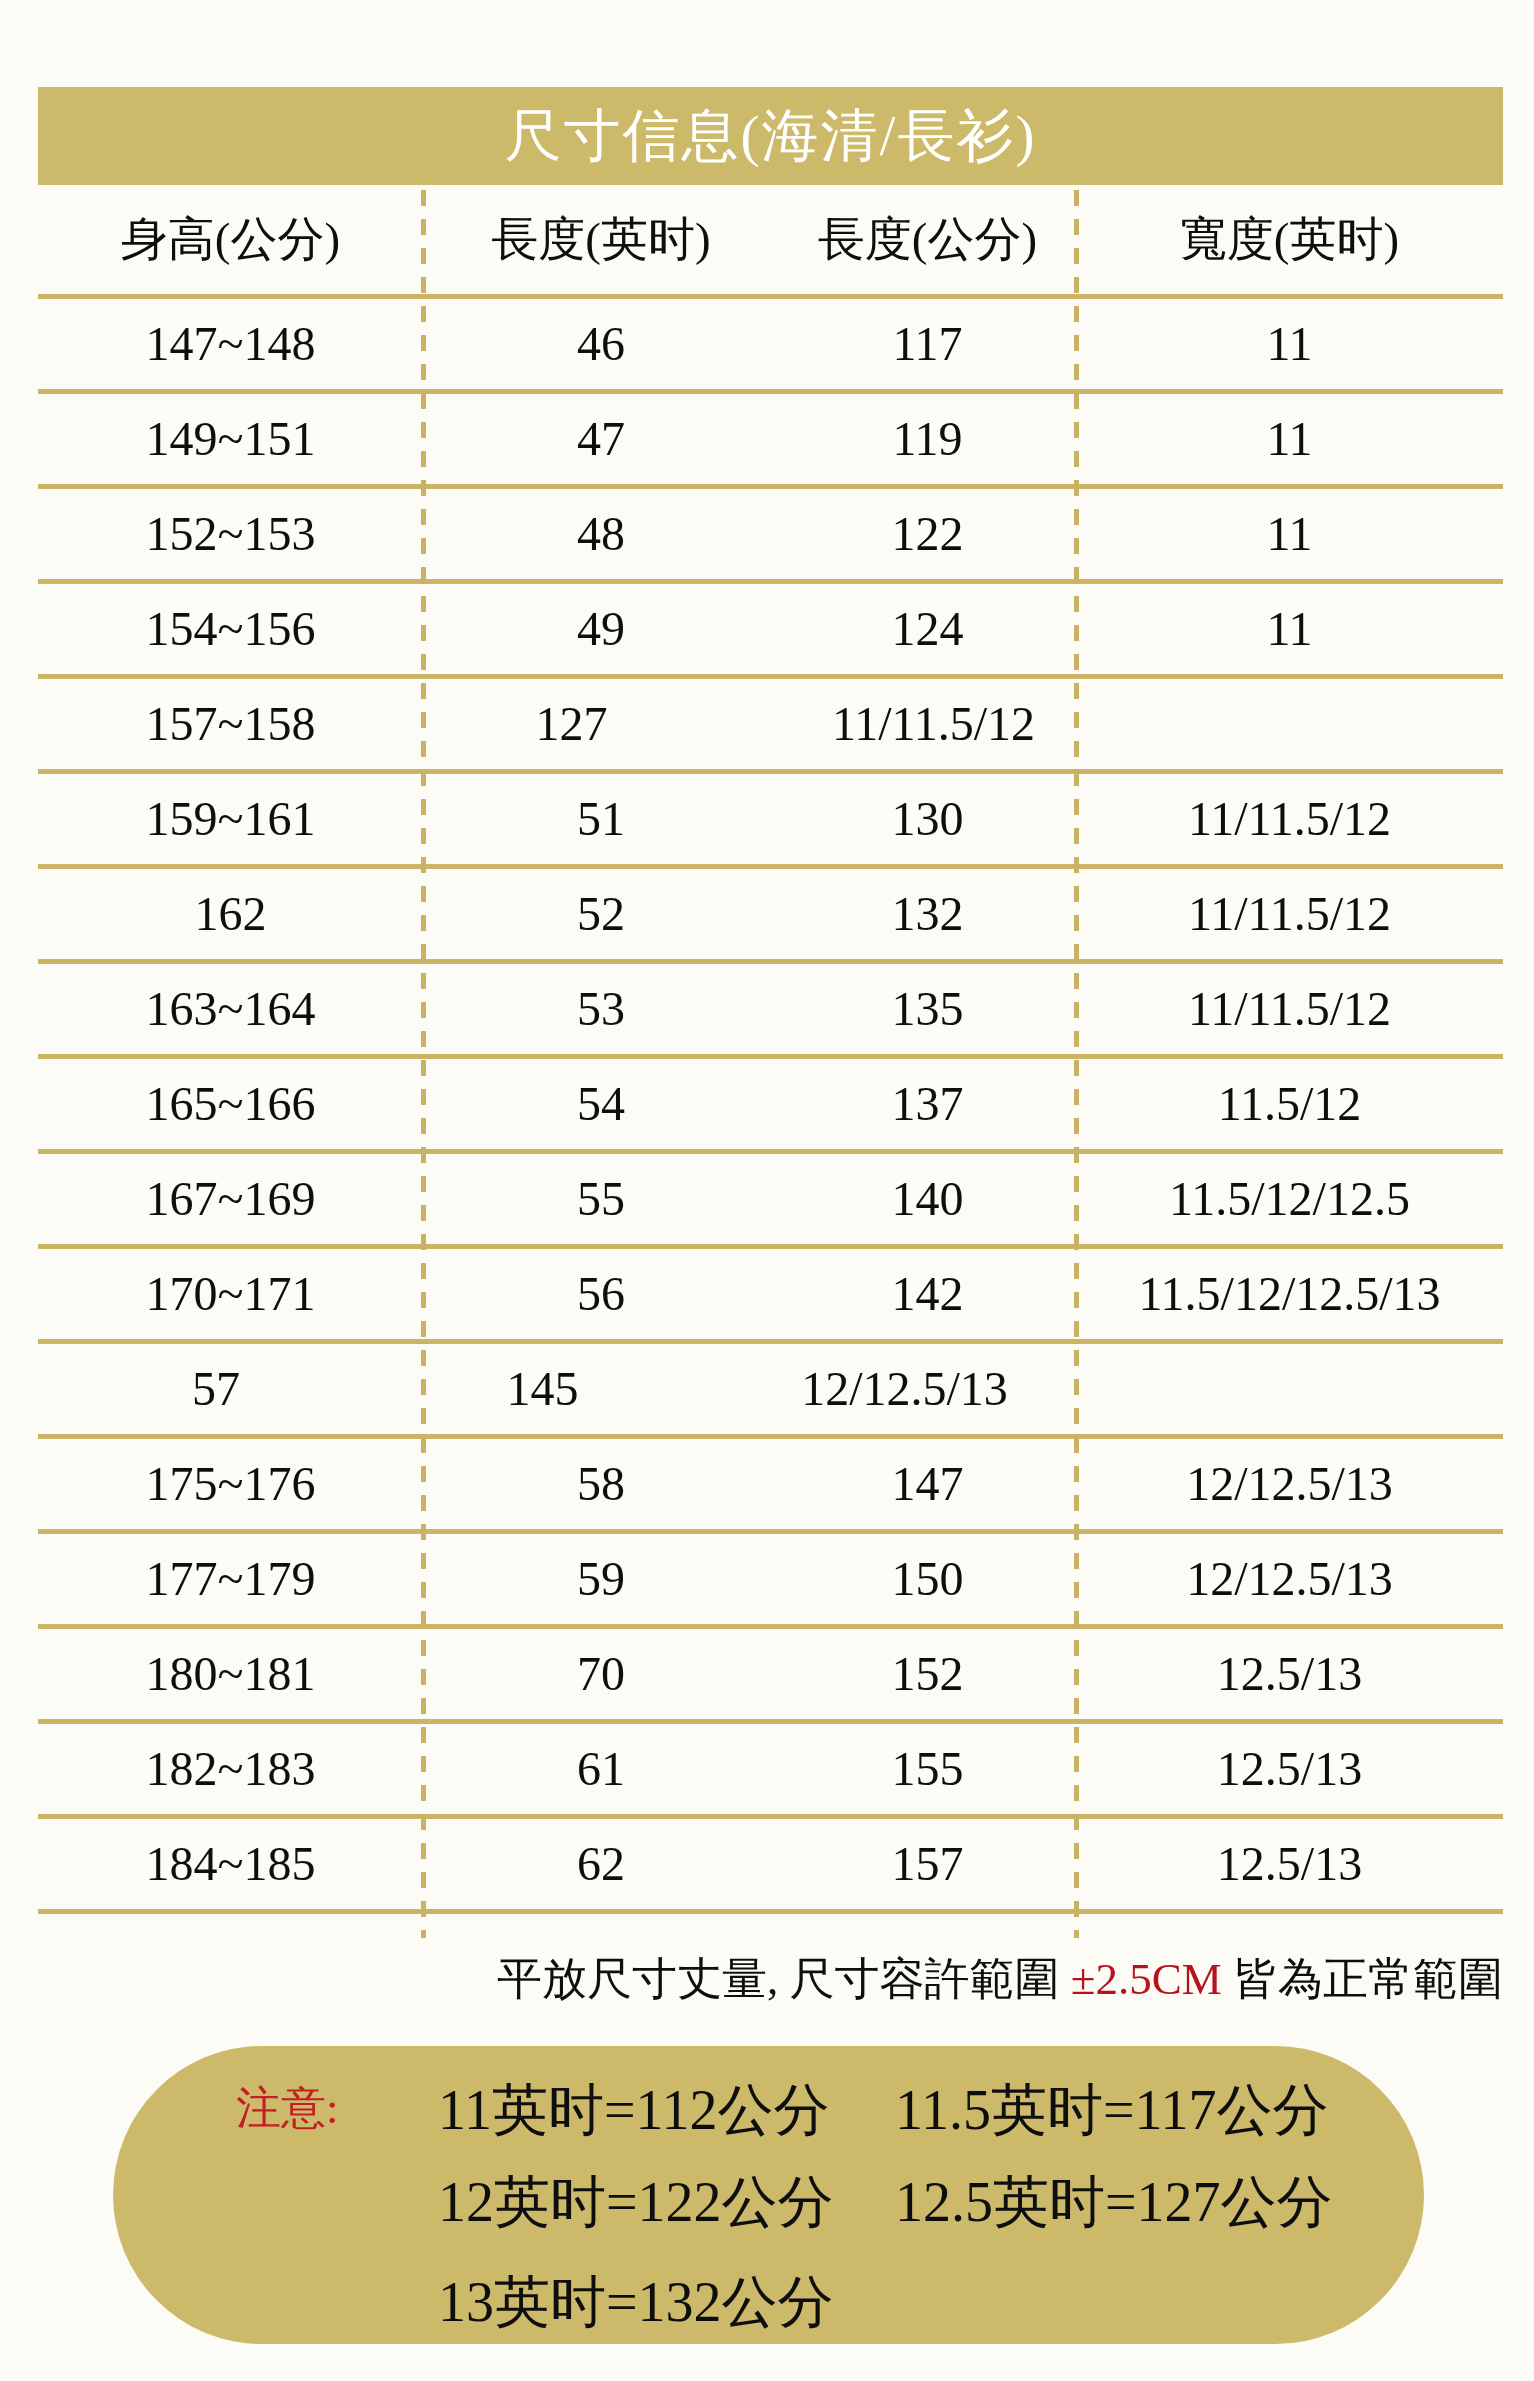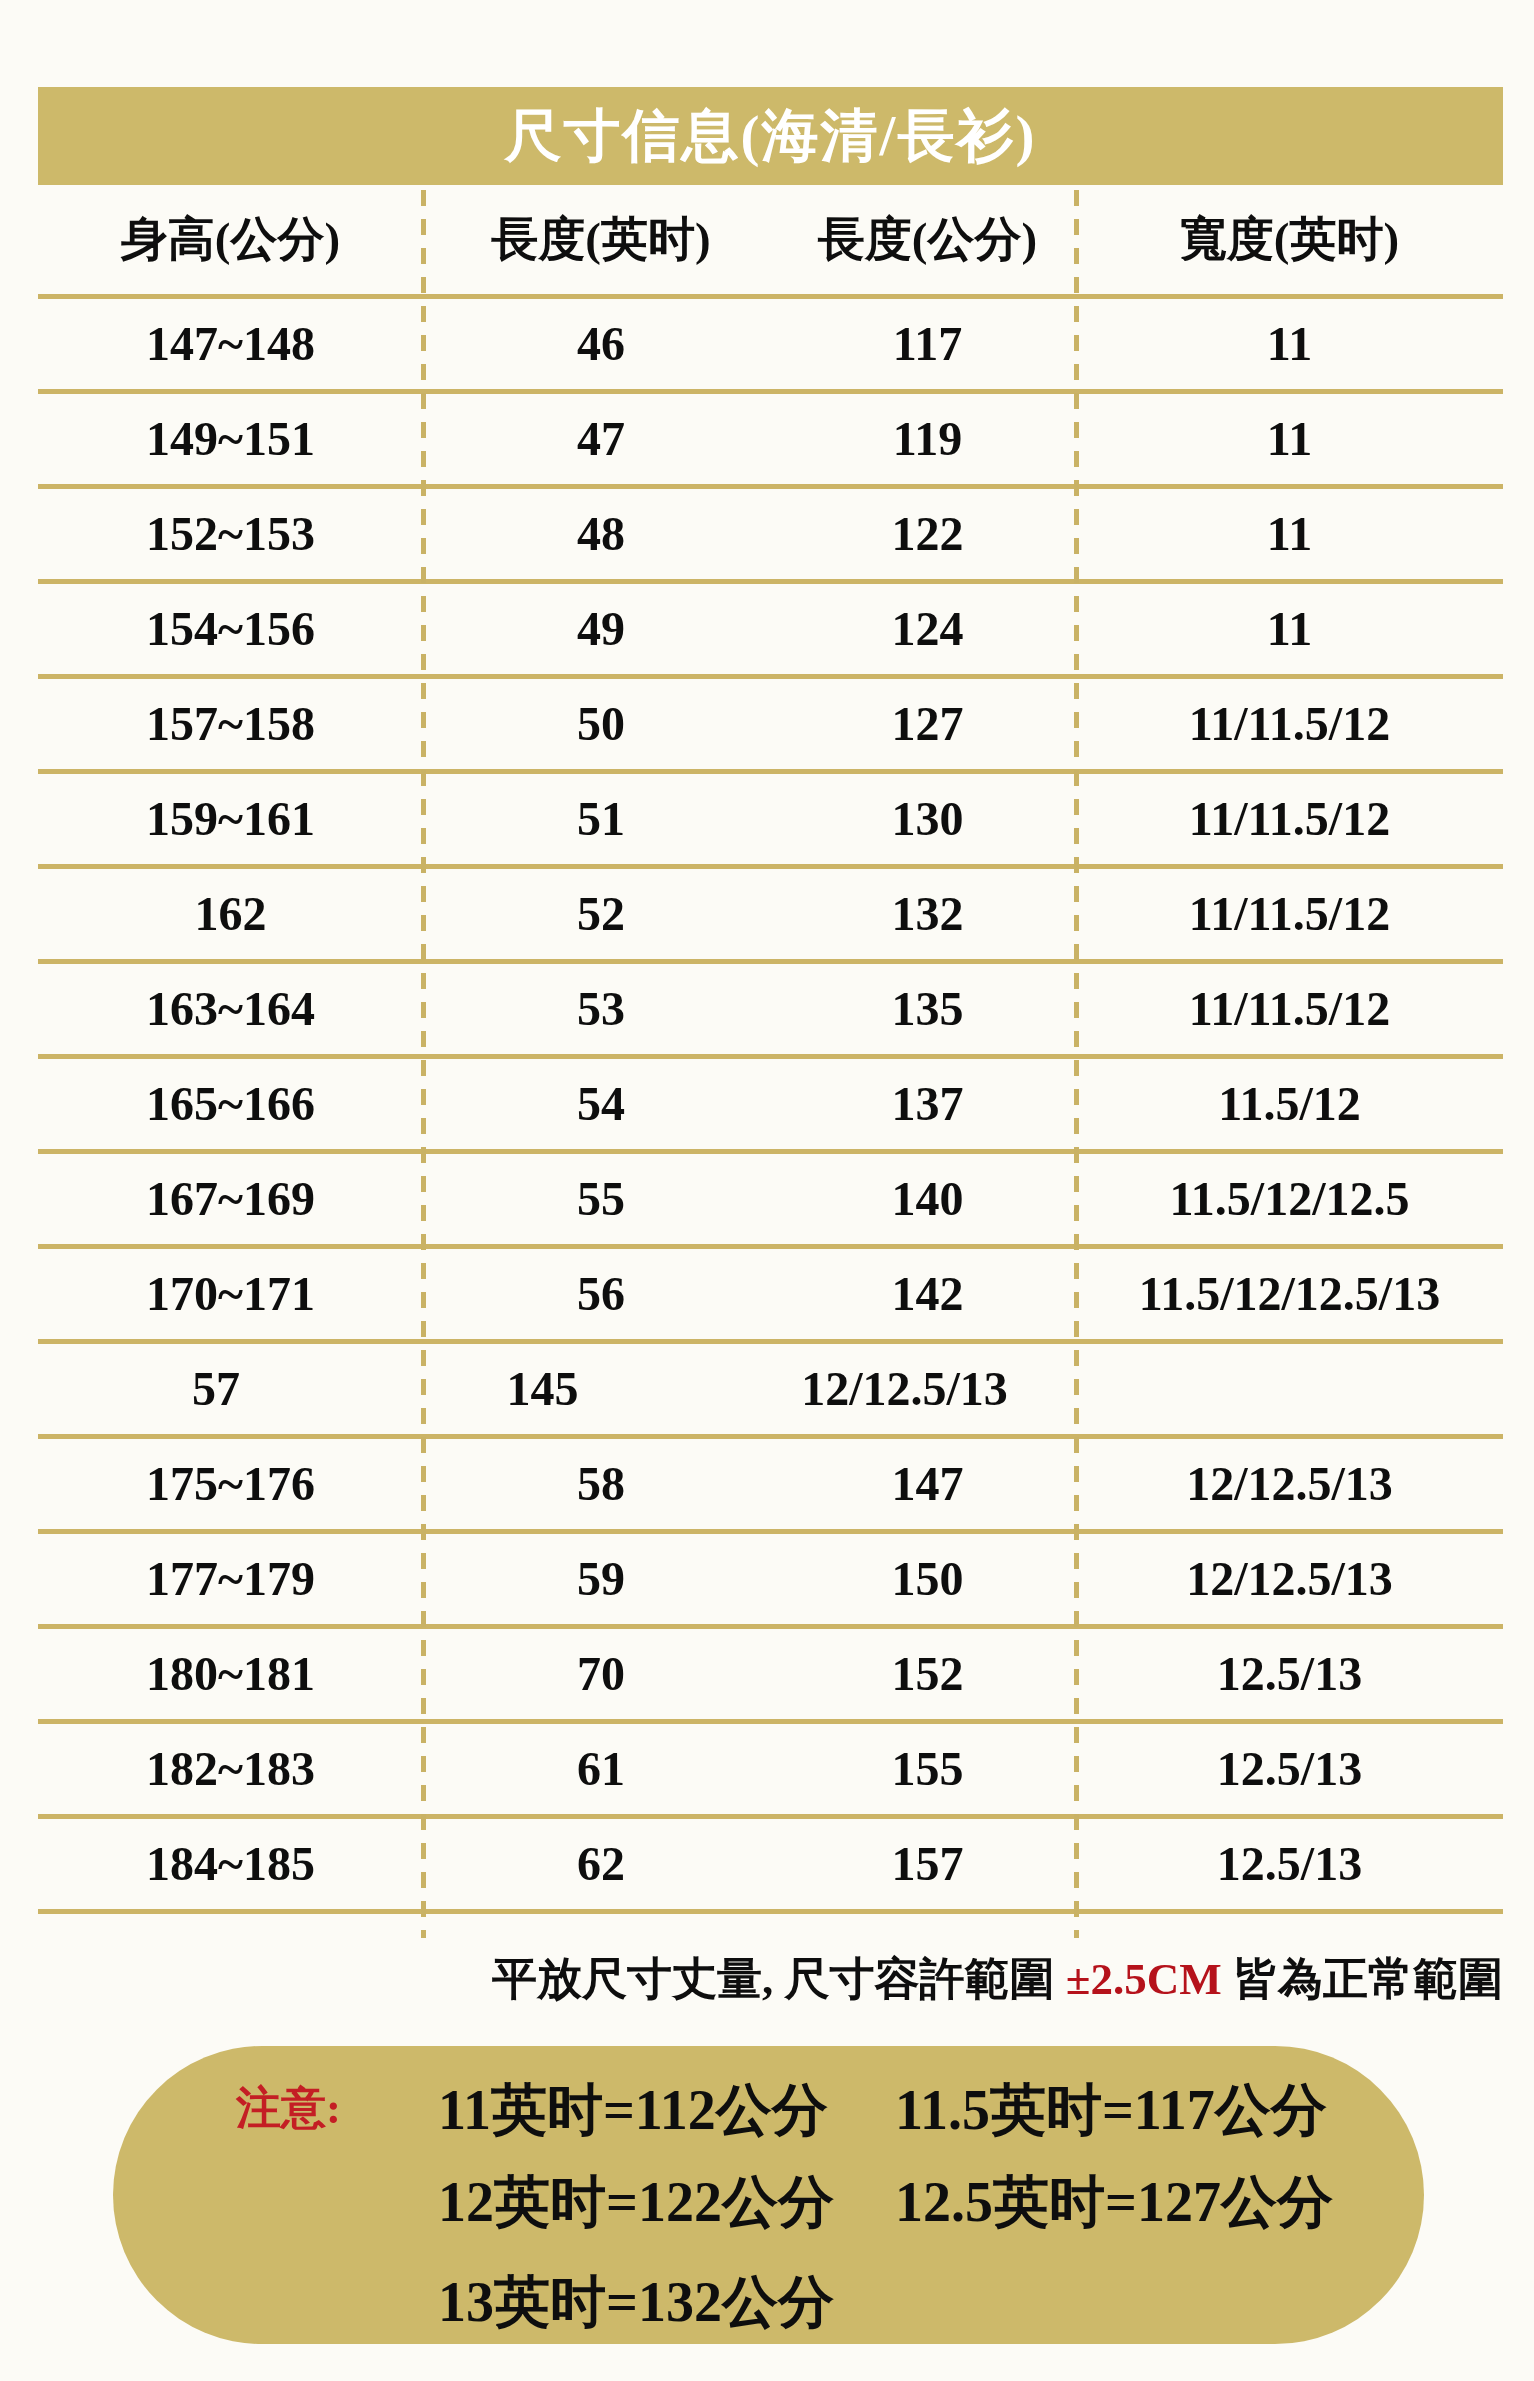--- a/index.html
+++ b/index.html
@@ -2,21 +2,21 @@
 <html><head>
 <meta charset="utf-8">
 <style>
   html,body{margin:0;padding:0;}
   .page{
     position:relative;
     width:1535px;
     height:2381px;
     background:#fcfbf6;
     font-family:"Liberation Serif","DejaVu Serif",serif;
-    font-weight:bold;
+    font-weight:normal;
     color:#0e0e0e;
     overflow:hidden;
   }
   .title-band{
     position:absolute;left:38px;top:87px;width:1465px;height:98px;
     background:#cdb96a;
     display:flex;align-items:center;justify-content:center;
   }
   .title-band .title-text{color:#ffffff;font-size:57px;letter-spacing:2px;}
   .size-table{position:absolute;left:38px;top:185px;width:1465px;}
@@ -93,21 +93,20 @@
           <div class="cell c3">11</div>
         </div>
         <div class="trow">
           <div class="cell c0">154~156</div>
           <div class="cell c1">49</div>
           <div class="cell c2">124</div>
           <div class="cell c3">11</div>
         </div>
         <div class="trow">
           <div class="cell c0">157~158</div>
-          <div class="cell c1">50</div>
           <div class="cell c2">127</div>
           <div class="cell c3">11/11.5/12</div>
         </div>
         <div class="trow">
           <div class="cell c0">159~161</div>
           <div class="cell c1">51</div>
           <div class="cell c2">130</div>
           <div class="cell c3">11/11.5/12</div>
         </div>
         <div class="trow">

